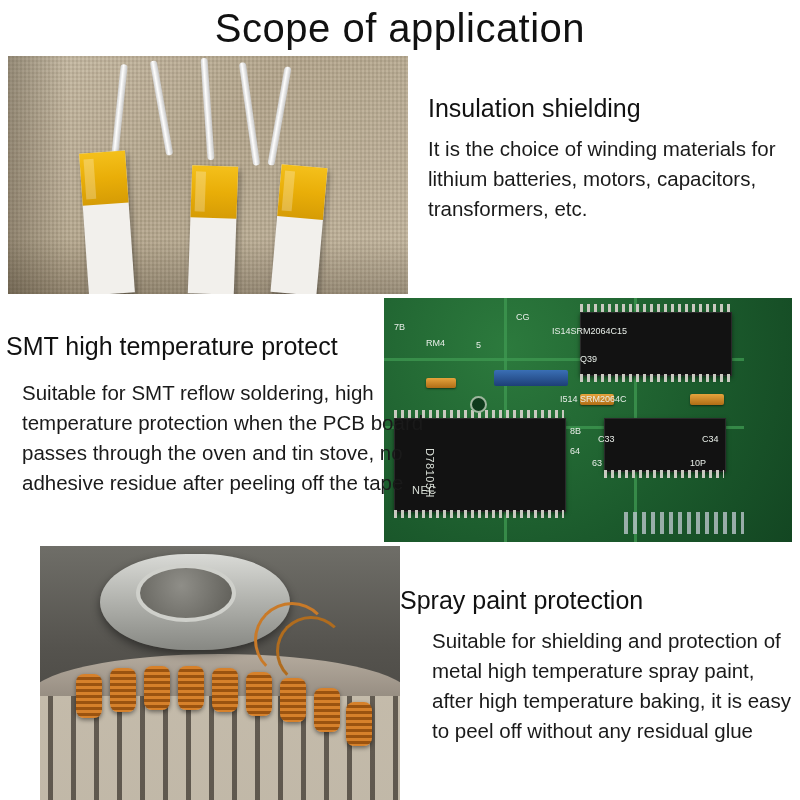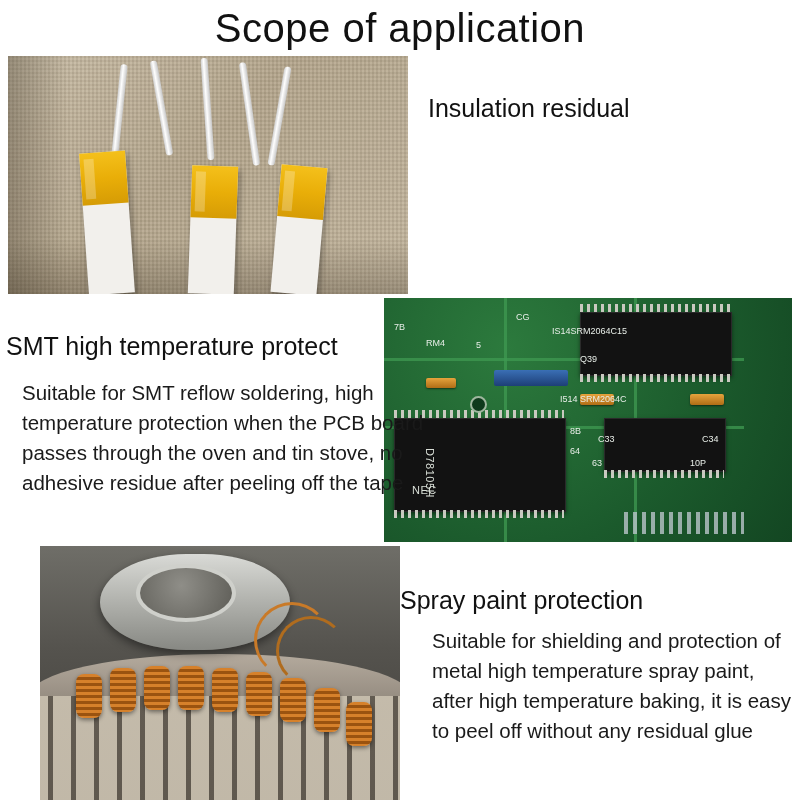--- a/index.html
+++ b/index.html
@@ -277,21 +277,22 @@
       </div>
       <div class="strip" style="left:182px; top:110px; height:128px; transform:rotate(2deg);">
         <div class="gold"></div>
       </div>
       <div class="strip" style="left:268px; top:110px; height:128px; transform:rotate(5deg);">
         <div class="gold"></div>
       </div>
     </div>
 
     <div class="text-block" id="text1">
-      <div class="heading">Insulation residual</div>
+      <div class="heading">Insulation shielding</div>
+      <div class="body-text">It is the choice of winding materials for lithium batteries, motors, capacitors, transformers, etc.</div>
     </div>
   </div>
 
   <div class="row" id="row2">
 
     <div class="photo" id="photo2">
       <div class="pcb"></div>
 
       <div class="trace" style="left:0; top:60px; width:360px; height:3px;"></div>
       <div class="trace" style="left:0; top:128px; width:360px; height:3px;"></div>

